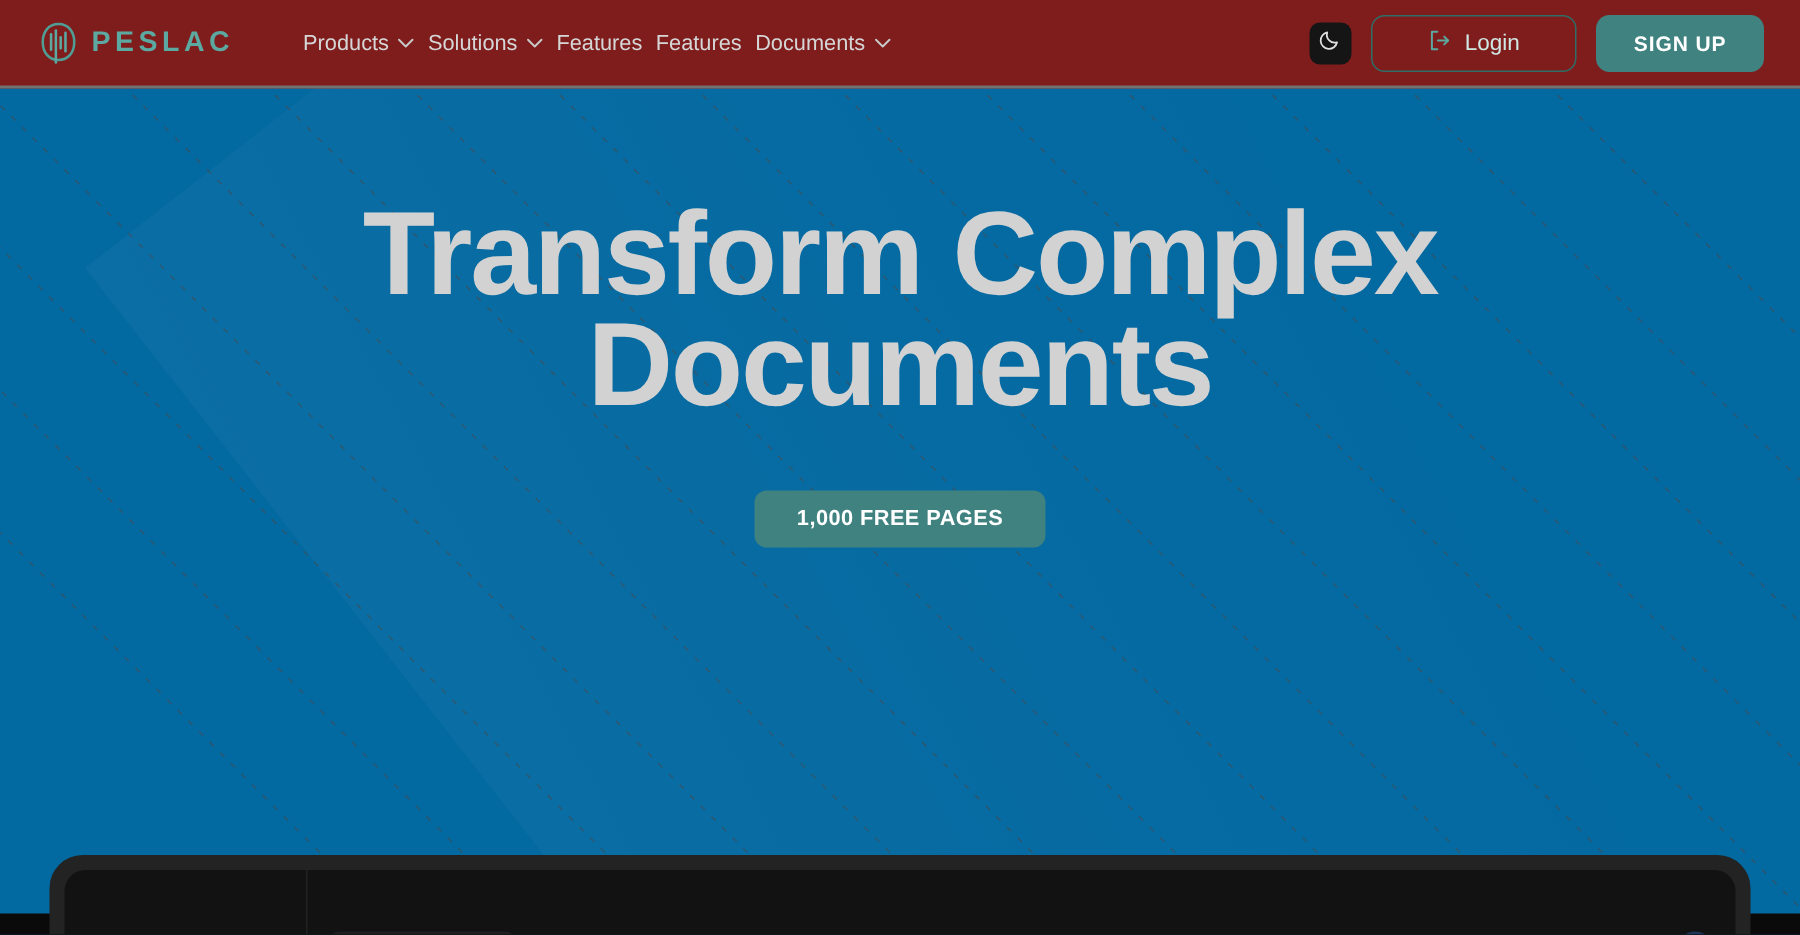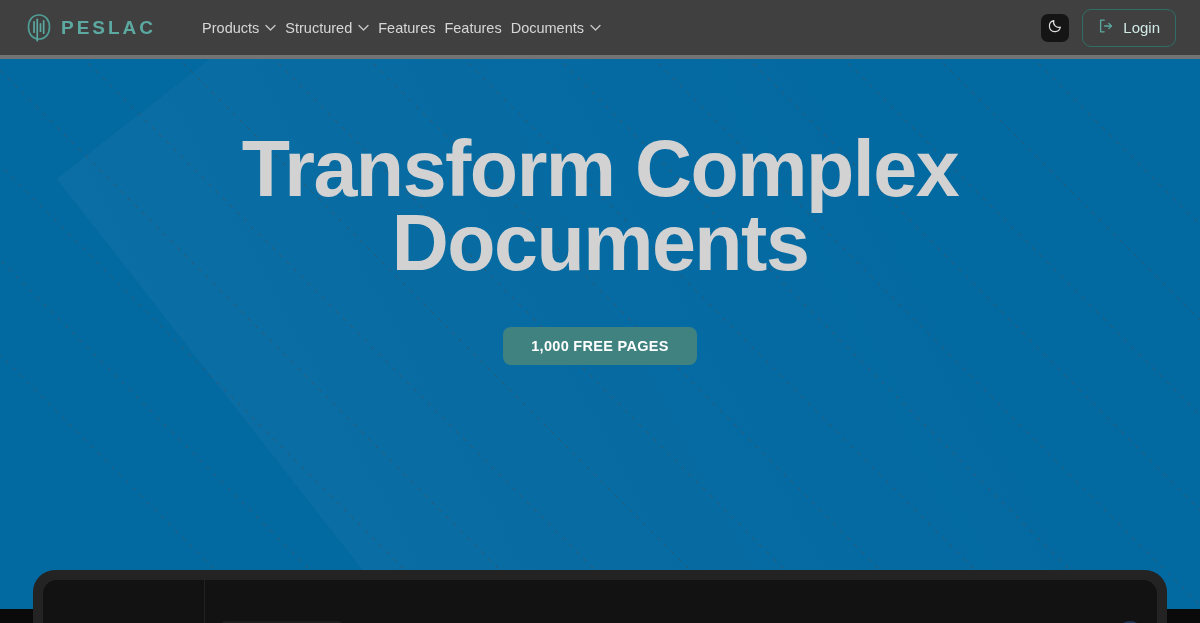--- a/index.html
+++ b/index.html
@@ -7,43 +7,43 @@
     width:1200px; height:623px;
     background:#0a0a0a;
     font-family:"Liberation Sans", sans-serif;
     overflow:hidden;
   }
   #page { position:relative; width:1200px; height:623px; background:#0a0a0a; overflow:hidden; }
 
   
   .header {
     position:absolute; top:0; left:0; width:1200px; height:59px;
-    background:#404040;
-    border-bottom:4px solid #737373;
+    background:#7f1d1d;
+    border-bottom:2px solid #737373;
     display:flex; align-items:center;
     z-index:40;
   }
   .brand { display:flex; align-items:center; gap:9px; margin-left:26px; }
   .brand-mark { width:26px; height:30px; display:block; }
   .brand-text {
     color:#5ba9a0; font-size:19px; font-weight:bold; letter-spacing:3.0px;
   }
   .nav { display:flex; align-items:center; gap:9px; margin-left:46px; }
   .nav-item {
     display:flex; align-items:center; gap:6px;
     color:#d6d6d6; font-size:14.5px; cursor:pointer; white-space:nowrap;
   }
   .chev { width:11px; height:7px; display:block; flex:none; }
   .hdr-right { margin-left:auto; display:flex; align-items:center; gap:13px; margin-right:24px; }
   .theme-btn {
     width:28px; height:28px; border-radius:7px; background:#151515;
     display:flex; align-items:center; justify-content:center; cursor:pointer;
   }
   .login-btn {
-    height:38px; padding:0 15px; border:1px solid #2f6d67; border-radius:9px;
+    height:38px; padding:0 37px; border:1px solid #2f6d67; border-radius:9px;
     background:transparent; color:#cfe8e4; font-size:15px;
     display:flex; align-items:center; gap:9px; cursor:pointer;
   }
   .signup-btn {
     height:38px; padding:0 25px; border-radius:9px;
     background:#3f8280; color:#ffffff;
     font-size:14px; font-weight:bold; letter-spacing:0.6px;
     display:flex; align-items:center; justify-content:center; cursor:pointer;
   }
 
@@ -156,21 +156,21 @@
     <nav class="nav">
       <div class="nav-item">
         <span>Products</span>
         <span>
           <svg class="chev" viewBox="0 0 11 7">
               <path d="M1 1.5 L5.5 6 L10 1.5" stroke="#c9c9c9" stroke-width="1.3" fill="none" stroke-linecap="round" stroke-linejoin="round"></path>
             </svg>
         </span>
       </div>
       <div class="nav-item">
-        <span>Structured</span>
+        <span>Solutions</span>
         <span>
           <svg class="chev" viewBox="0 0 11 7">
               <path d="M1 1.5 L5.5 6 L10 1.5" stroke="#c9c9c9" stroke-width="1.3" fill="none" stroke-linecap="round" stroke-linejoin="round"></path>
             </svg>
         </span>
       </div>
       <div class="nav-item">
         <span>Features</span>
       </div>
       <div class="nav-item">
@@ -199,20 +199,23 @@
         <span>
           <svg width="16" height="16" viewBox="0 0 16 16" fill="none">
             <path d="M6.2 2.2 H2.6 V13.8 H6.2" stroke="#5ba9a0" stroke-width="1.3" fill="none" stroke-linecap="round" stroke-linejoin="round"></path>
             <path d="M6.6 8 H13.4" stroke="#5ba9a0" stroke-width="1.3" stroke-linecap="round"></path>
             <path d="M10.8 5.4 L13.4 8 L10.8 10.6" stroke="#5ba9a0" stroke-width="1.3" fill="none" stroke-linecap="round" stroke-linejoin="round"></path>
           </svg>
         </span>
         <span>Login</span>
       </div>
 
+      <div class="signup-btn">
+        <span>SIGN UP</span>
+      </div>
     </div>
   </div>
 
   <div class="hero">
 
     <div class="hero-glow"></div>
 
     <svg class="hero-lines" viewBox="0 0 1560 860" preserveAspectRatio="none">
       <g stroke="#4a4a4a" stroke-width="1" stroke-dasharray="4 6" fill="none">
         <line x1="0" y1="-300" x2="1160" y2="860"></line>

